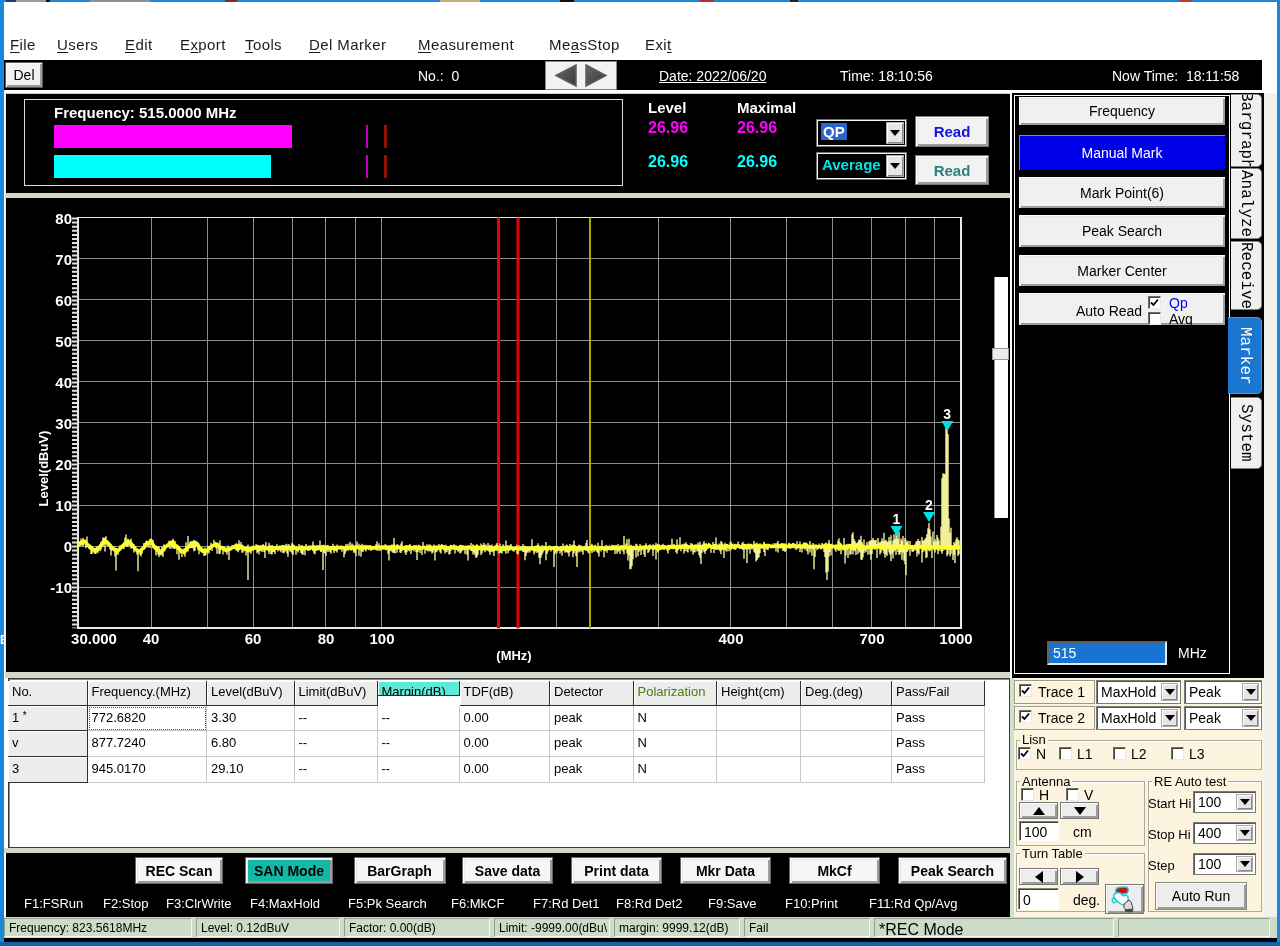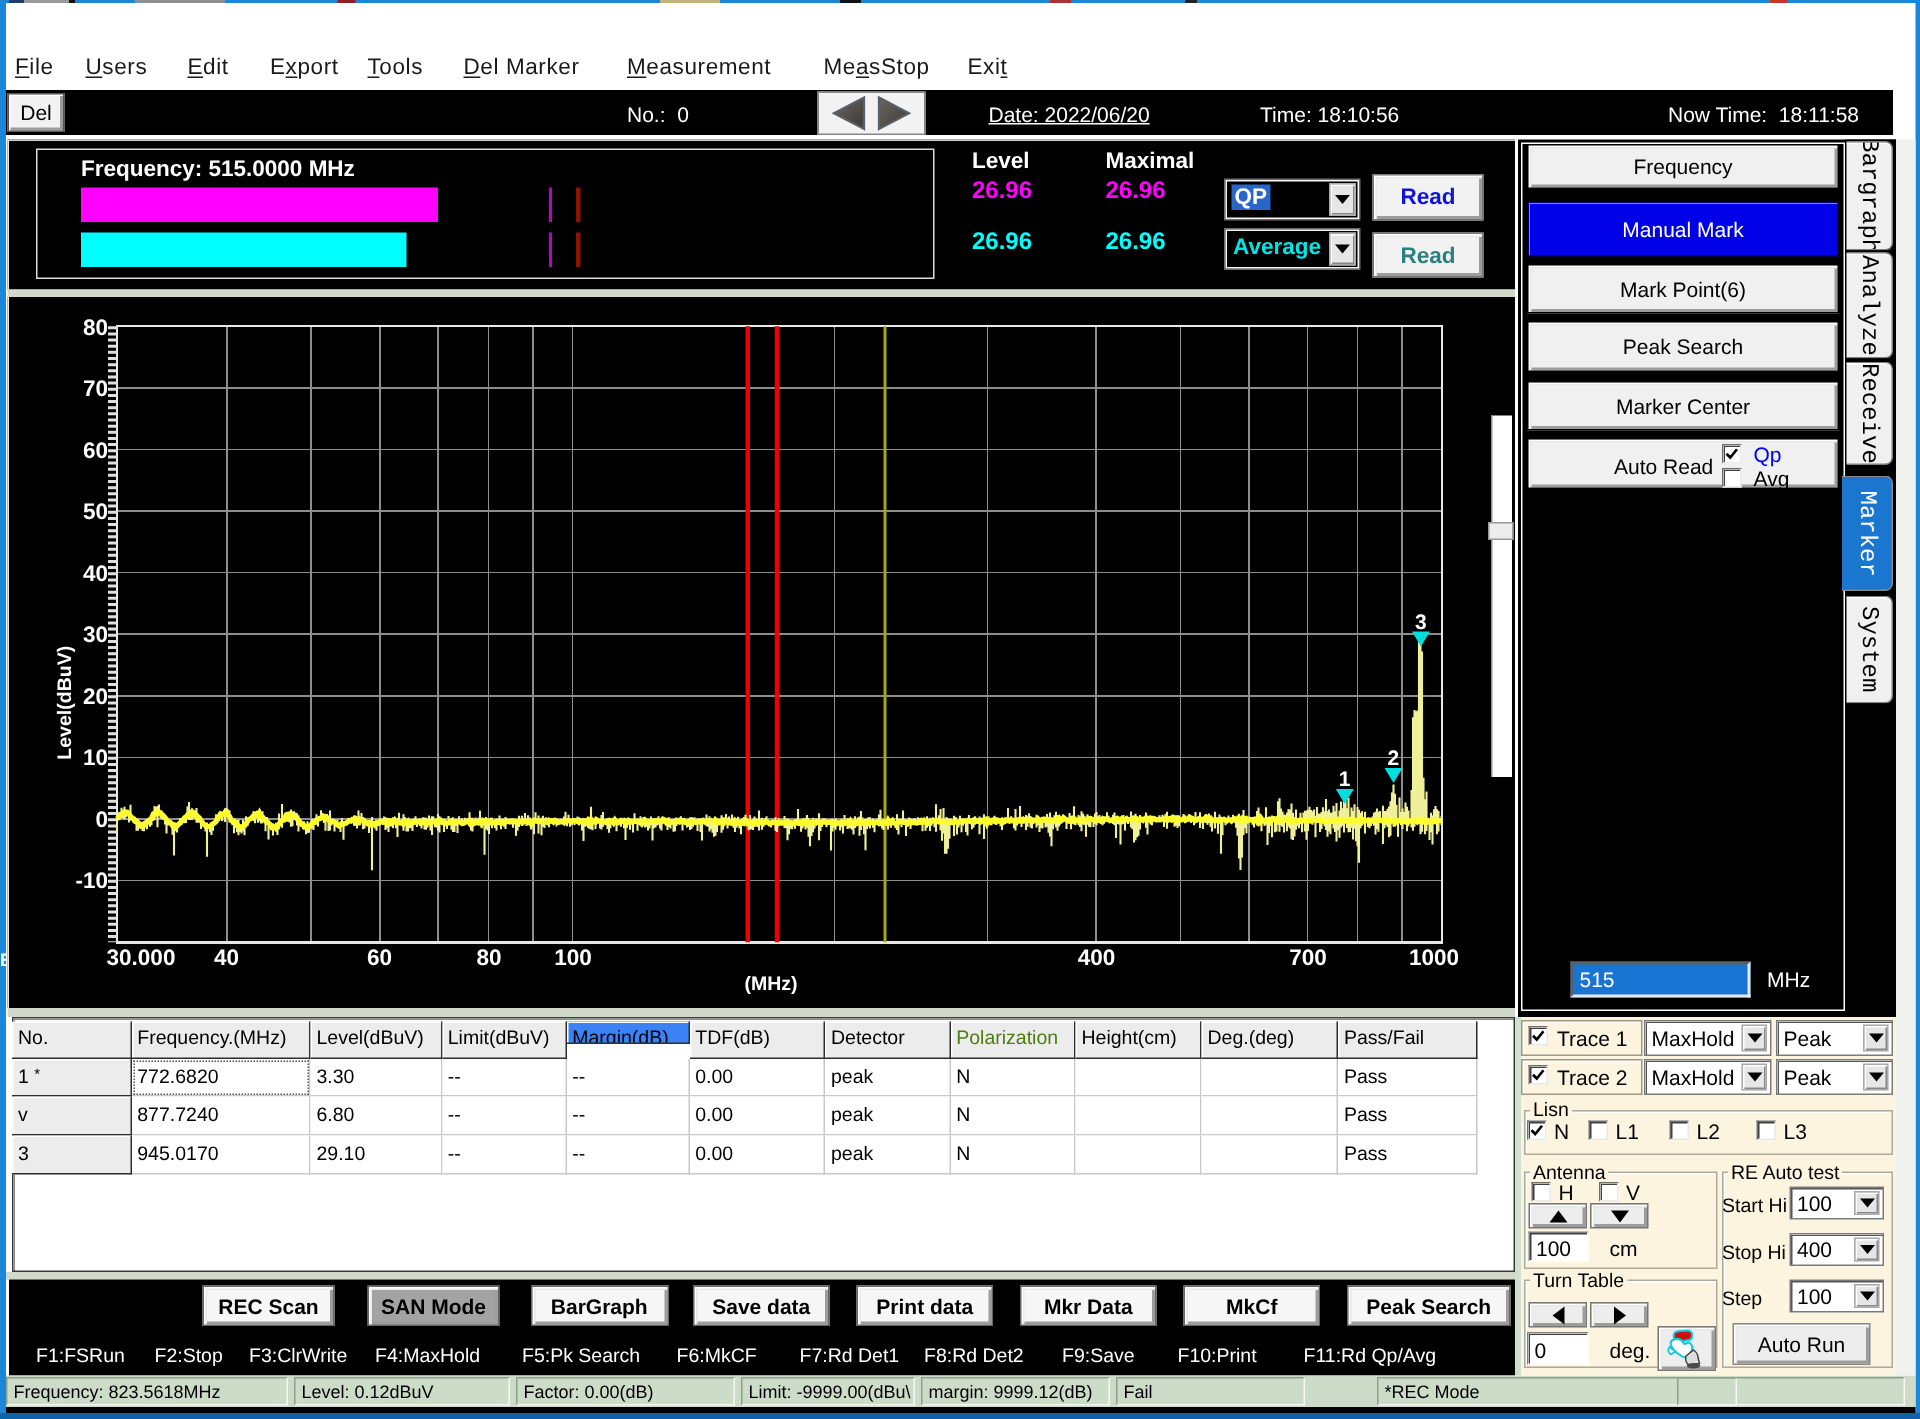--- a/index.html
+++ b/index.html
@@ -166,21 +166,21 @@
 <div class="abs w" style="left:474px;top:648px;width:80px;text-align:center;font-size:13px;font-weight:bold;">(MHz)</div>
 <div class="abs w" style="left:-18px;top:461px;width:122px;text-align:center;font-size:13px;font-weight:bold;transform:rotate(-90deg);">Level(dBuV)</div>
 <div class="abs" style="left:994px;top:277px;width:14px;height:241px;background:#fff;border-left:1px solid #909090;"></div>
 <div class="abs" style="left:992px;top:348px;width:17px;height:12px;background:#ececec;border:1px solid #9a9a9a;"></div>
 <div class="abs" style="left:5px;top:672px;width:1005px;height:6px;background:#d2d8ca;"></div>
 <div class="abs" style="left:8px;top:678px;width:1002px;height:170px;background:#fff;border:1px solid #3a3a3a;box-shadow:inset 1px 1px 0 #8a8a8a;"></div>
 <div class="abs" style="left:8px;top:681px;width:79.5px;height:24.5px;background:#ececec;border-right:1.5px solid #2e2e2e;border-bottom:1.5px solid #2e2e2e;box-shadow:inset 1px 1px 0 #fff;font-size:13px;color:#000;padding:3px 0 0 4px;overflow:hidden;white-space:nowrap;">No.</div>
 <div class="abs" style="left:87.5px;top:681px;width:119.5px;height:24.5px;background:#ececec;border-right:1.5px solid #2e2e2e;border-bottom:1.5px solid #2e2e2e;box-shadow:inset 1px 1px 0 #fff;font-size:13px;color:#000;padding:3px 0 0 4px;overflow:hidden;white-space:nowrap;">Frequency.(MHz)</div>
 <div class="abs" style="left:207px;top:681px;width:87.5px;height:24.5px;background:#ececec;border-right:1.5px solid #2e2e2e;border-bottom:1.5px solid #2e2e2e;box-shadow:inset 1px 1px 0 #fff;font-size:13px;color:#000;padding:3px 0 0 4px;overflow:hidden;white-space:nowrap;">Level(dBuV)</div>
 <div class="abs" style="left:294.5px;top:681px;width:83.0px;height:24.5px;background:#ececec;border-right:1.5px solid #2e2e2e;border-bottom:1.5px solid #2e2e2e;box-shadow:inset 1px 1px 0 #fff;font-size:13px;color:#000;padding:3px 0 0 4px;overflow:hidden;white-space:nowrap;">Limit(dBuV)</div>
-<div class="abs" style="left:377.5px;top:681px;width:82.0px;height:15px;background:#3b82f6;border-right:1.5px solid #2e2e2e;border-bottom:1.5px solid #2e2e2e;box-shadow:inset 1px 1px 0 #fff;font-size:13px;color:#000;padding:3px 0 0 4px;overflow:hidden;white-space:nowrap;">Margin(dB)</div>
+<div class="abs" style="left:377.5px;top:681px;width:82.0px;height:15px;background:#5eead4;border-right:1.5px solid #2e2e2e;border-bottom:1.5px solid #2e2e2e;box-shadow:inset 1px 1px 0 #fff;font-size:13px;color:#000;padding:3px 0 0 4px;overflow:hidden;white-space:nowrap;">Margin(dB)</div>
 <div class="abs" style="left:459.5px;top:681px;width:90.5px;height:24.5px;background:#ececec;border-right:1.5px solid #2e2e2e;border-bottom:1.5px solid #2e2e2e;box-shadow:inset 1px 1px 0 #fff;font-size:13px;color:#000;padding:3px 0 0 4px;overflow:hidden;white-space:nowrap;">TDF(dB)</div>
 <div class="abs" style="left:550px;top:681px;width:83.5px;height:24.5px;background:#ececec;border-right:1.5px solid #2e2e2e;border-bottom:1.5px solid #2e2e2e;box-shadow:inset 1px 1px 0 #fff;font-size:13px;color:#000;padding:3px 0 0 4px;overflow:hidden;white-space:nowrap;">Detector</div>
 <div class="abs" style="left:633.5px;top:681px;width:83.5px;height:24.5px;background:#ececec;border-right:1.5px solid #2e2e2e;border-bottom:1.5px solid #2e2e2e;box-shadow:inset 1px 1px 0 #fff;font-size:13px;color:#4d7c0f;padding:3px 0 0 4px;overflow:hidden;white-space:nowrap;">Polarization</div>
 <div class="abs" style="left:717px;top:681px;width:84px;height:24.5px;background:#ececec;border-right:1.5px solid #2e2e2e;border-bottom:1.5px solid #2e2e2e;box-shadow:inset 1px 1px 0 #fff;font-size:13px;color:#000;padding:3px 0 0 4px;overflow:hidden;white-space:nowrap;">Height(cm)</div>
 <div class="abs" style="left:801px;top:681px;width:91px;height:24.5px;background:#ececec;border-right:1.5px solid #2e2e2e;border-bottom:1.5px solid #2e2e2e;box-shadow:inset 1px 1px 0 #fff;font-size:13px;color:#000;padding:3px 0 0 4px;overflow:hidden;white-space:nowrap;">Deg.(deg)</div>
 <div class="abs" style="left:892px;top:681px;width:93px;height:24.5px;background:#ececec;border-right:1.5px solid #2e2e2e;border-bottom:1.5px solid #2e2e2e;box-shadow:inset 1px 1px 0 #fff;font-size:13px;color:#000;padding:3px 0 0 4px;overflow:hidden;white-space:nowrap;">Pass/Fail</div>
 <div class="abs" style="left:8px;top:705.5px;width:79.5px;height:25.5px;background:#ececec;border-right:1.5px solid #2e2e2e;border-bottom:1.5px solid #2e2e2e;box-shadow:inset 1px 1px 0 #fff;font-size:13px;color:#000;padding:4px 0 0 4px;overflow:hidden;white-space:nowrap;">1 <span style="font-size:10px;vertical-align:3px">*</span></div>
 <div class="abs" style="left:87.5px;top:705.5px;width:119.5px;height:25.5px;background:#fff;border-right:1px solid #c8c8c8;border-bottom:1px solid #c8c8c8;outline:1px dotted #555;outline-offset:-2px;font-size:13px;color:#000;padding:4px 0 0 4px;overflow:hidden;white-space:nowrap;">772.6820</div>
 <div class="abs" style="left:207px;top:705.5px;width:87.5px;height:25.5px;background:#fff;border-right:1px solid #c8c8c8;border-bottom:1px solid #c8c8c8;font-size:13px;color:#000;padding:4px 0 0 4px;overflow:hidden;white-space:nowrap;">3.30</div>
 <div class="abs" style="left:294.5px;top:705.5px;width:83.0px;height:25.5px;background:#fff;border-right:1px solid #c8c8c8;border-bottom:1px solid #c8c8c8;font-size:13px;color:#000;padding:4px 0 0 4px;overflow:hidden;white-space:nowrap;">--</div>
@@ -209,21 +209,21 @@
 <div class="abs" style="left:377.5px;top:757px;width:82.0px;height:26px;background:#fff;border-right:1px solid #c8c8c8;border-bottom:1px solid #c8c8c8;font-size:13px;color:#000;padding:4px 0 0 4px;overflow:hidden;white-space:nowrap;">--</div>
 <div class="abs" style="left:459.5px;top:757px;width:90.5px;height:26px;background:#fff;border-right:1px solid #c8c8c8;border-bottom:1px solid #c8c8c8;font-size:13px;color:#000;padding:4px 0 0 4px;overflow:hidden;white-space:nowrap;">0.00</div>
 <div class="abs" style="left:550px;top:757px;width:83.5px;height:26px;background:#fff;border-right:1px solid #c8c8c8;border-bottom:1px solid #c8c8c8;font-size:13px;color:#000;padding:4px 0 0 4px;overflow:hidden;white-space:nowrap;">peak</div>
 <div class="abs" style="left:633.5px;top:757px;width:83.5px;height:26px;background:#fff;border-right:1px solid #c8c8c8;border-bottom:1px solid #c8c8c8;font-size:13px;color:#000;padding:4px 0 0 4px;overflow:hidden;white-space:nowrap;">N</div>
 <div class="abs" style="left:717px;top:757px;width:84px;height:26px;background:#fff;border-right:1px solid #c8c8c8;border-bottom:1px solid #c8c8c8;font-size:13px;color:#000;padding:4px 0 0 4px;overflow:hidden;white-space:nowrap;"></div>
 <div class="abs" style="left:801px;top:757px;width:91px;height:26px;background:#fff;border-right:1px solid #c8c8c8;border-bottom:1px solid #c8c8c8;font-size:13px;color:#000;padding:4px 0 0 4px;overflow:hidden;white-space:nowrap;"></div>
 <div class="abs" style="left:892px;top:757px;width:93px;height:26px;background:#fff;border-right:1px solid #c8c8c8;border-bottom:1px solid #c8c8c8;font-size:13px;color:#000;padding:4px 0 0 4px;overflow:hidden;white-space:nowrap;">Pass</div>
 <div class="abs" style="left:4px;top:848px;width:1006px;height:5px;background:#d2d8ca;"></div>
 <div class="abs" style="left:6px;top:853px;width:1004px;height:64px;background:#000;"></div>
 <div class="abs rbtn" style="left:135px;top:857px;width:88px;height:27px;background:#f6f6f6;border-color:#666;font-weight:bold;font-size:14px;">REC Scan</div>
-<div class="abs rbtn" style="left:245px;top:857px;width:88px;height:27px;background:#a3a3a3;border-color:#666;font-weight:bold;font-size:14px;">SAN Mode</div>
+<div class="abs rbtn" style="left:245px;top:857px;width:88px;height:27px;background:#14b8a6;border-color:#666;font-weight:bold;font-size:14px;">SAN Mode</div>
 <div class="abs rbtn" style="left:353.5px;top:857px;width:92px;height:27px;background:#f6f6f6;border-color:#666;font-weight:bold;font-size:14px;">BarGraph</div>
 <div class="abs rbtn" style="left:462px;top:857px;width:91px;height:27px;background:#f6f6f6;border-color:#666;font-weight:bold;font-size:14px;">Save data</div>
 <div class="abs rbtn" style="left:571px;top:857px;width:91px;height:27px;background:#f6f6f6;border-color:#666;font-weight:bold;font-size:14px;">Print data</div>
 <div class="abs rbtn" style="left:680px;top:857px;width:91px;height:27px;background:#f6f6f6;border-color:#666;font-weight:bold;font-size:14px;">Mkr Data</div>
 <div class="abs rbtn" style="left:789px;top:857px;width:91px;height:27px;background:#f6f6f6;border-color:#666;font-weight:bold;font-size:14px;">MkCf</div>
 <div class="abs rbtn" style="left:898px;top:857px;width:109px;height:27px;background:#f6f6f6;border-color:#666;font-weight:bold;font-size:14px;">Peak Search</div>
 <div class="abs w" style="left:24px;top:896px;font-size:13px;">F1:FSRun</div>
 <div class="abs w" style="left:103px;top:896px;font-size:13px;">F2:Stop</div>
 <div class="abs w" style="left:166px;top:896px;font-size:13px;">F3:ClrWrite</div>
 <div class="abs w" style="left:250px;top:896px;font-size:13px;">F4:MaxHold</div>
@@ -234,21 +234,21 @@
 <div class="abs w" style="left:708px;top:896px;font-size:13px;">F9:Save</div>
 <div class="abs w" style="left:785px;top:896px;font-size:13px;">F10:Print</div>
 <div class="abs w" style="left:869px;top:896px;font-size:13px;">F11:Rd Qp/Avg</div>
 <div class="abs" style="left:4px;top:917px;width:1273px;height:21px;background:#ccdcc8;"></div>
 <div class="abs" style="left:4px;top:918px;width:188px;height:19px;border-top:1px solid #8fa08c;border-left:1px solid #8fa08c;border-bottom:1px solid #f4f8f2;border-right:1px solid #f4f8f2;font-size:12px;color:#000;padding:2px 0 0 4px;overflow:hidden;white-space:nowrap;">Frequency: 823.5618MHz</div>
 <div class="abs" style="left:196px;top:918px;width:144px;height:19px;border-top:1px solid #8fa08c;border-left:1px solid #8fa08c;border-bottom:1px solid #f4f8f2;border-right:1px solid #f4f8f2;font-size:12px;color:#000;padding:2px 0 0 4px;overflow:hidden;white-space:nowrap;">Level: 0.12dBuV</div>
 <div class="abs" style="left:344px;top:918px;width:146px;height:19px;border-top:1px solid #8fa08c;border-left:1px solid #8fa08c;border-bottom:1px solid #f4f8f2;border-right:1px solid #f4f8f2;font-size:12px;color:#000;padding:2px 0 0 4px;overflow:hidden;white-space:nowrap;">Factor: 0.00(dB)</div>
 <div class="abs" style="left:494px;top:918px;width:116px;height:19px;border-top:1px solid #8fa08c;border-left:1px solid #8fa08c;border-bottom:1px solid #f4f8f2;border-right:1px solid #f4f8f2;font-size:12px;color:#000;padding:2px 0 0 4px;overflow:hidden;white-space:nowrap;">Limit: -9999.00(dBu\</div>
 <div class="abs" style="left:614px;top:918px;width:126px;height:19px;border-top:1px solid #8fa08c;border-left:1px solid #8fa08c;border-bottom:1px solid #f4f8f2;border-right:1px solid #f4f8f2;font-size:12px;color:#000;padding:2px 0 0 4px;overflow:hidden;white-space:nowrap;">margin: 9999.12(dB)</div>
 <div class="abs" style="left:744px;top:918px;width:126px;height:19px;border-top:1px solid #8fa08c;border-left:1px solid #8fa08c;border-bottom:1px solid #f4f8f2;border-right:1px solid #f4f8f2;font-size:12px;color:#000;padding:2px 0 0 4px;overflow:hidden;white-space:nowrap;">Fail</div>
-<div class="abs" style="left:918px;top:918px;width:240px;height:19px;border-top:1px solid #8fa08c;border-left:1px solid #8fa08c;border-bottom:1px solid #f4f8f2;border-right:1px solid #f4f8f2;font-size:12px;color:#000;padding:2px 0 0 4px;overflow:hidden;white-space:nowrap;">*REC Mode</div>
+<div class="abs" style="left:874px;top:918px;width:240px;height:19px;border-top:1px solid #8fa08c;border-left:1px solid #8fa08c;border-bottom:1px solid #f4f8f2;border-right:1px solid #f4f8f2;font-size:16px;color:#000;padding:2px 0 0 4px;overflow:hidden;white-space:nowrap;">*REC Mode</div>
 <div class="abs" style="left:1118px;top:918px;width:152px;height:19px;border-top:1px solid #8fa08c;border-left:1px solid #8fa08c;border-bottom:1px solid #f4f8f2;border-right:1px solid #f4f8f2;font-size:12px;color:#000;padding:2px 0 0 4px;overflow:hidden;white-space:nowrap;"></div>
 <div class="abs" style="left:4px;top:938px;width:1273px;height:4px;background:#000;"></div>
 <div class="abs" style="left:1012px;top:93px;width:252px;height:585px;background:#000;"></div>
 <div class="abs" style="left:1014px;top:95px;width:216px;height:579px;border:1px solid #fff;"></div>
 <div class="abs rbtn" style="left:1018px;top:96px;width:208px;height:30px;background:#f0f0f0;border-color:#000;">Frequency</div>
 <div class="abs" style="left:1018px;top:134px;width:208px;height:37px;background:#0000e8;border:1px solid #000;box-shadow:inset 1px 1px 0 #8080ff;color:#fff;font-size:14px;display:flex;align-items:center;justify-content:center;">Manual Mark</div>
 <div class="abs rbtn" style="left:1018px;top:176px;width:208px;height:33px;background:#f0f0f0;border-color:#000;">Mark Point(6)</div>
 <div class="abs rbtn" style="left:1018px;top:214px;width:208px;height:34px;background:#f0f0f0;border-color:#000;">Peak Search</div>
 <div class="abs rbtn" style="left:1018px;top:254px;width:208px;height:33px;background:#f0f0f0;border-color:#000;">Marker Center</div>
 <div class="abs rbtn" style="left:1018px;top:292px;width:208px;height:34px;background:#f0f0f0;border-color:#000;"></div>

